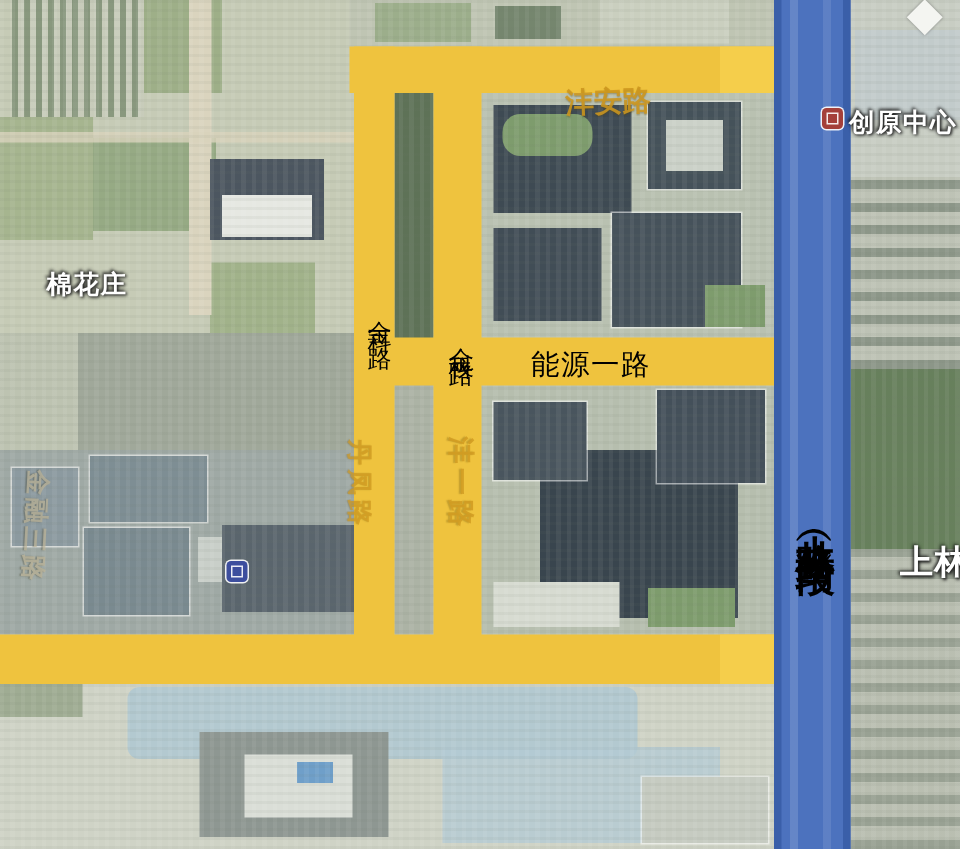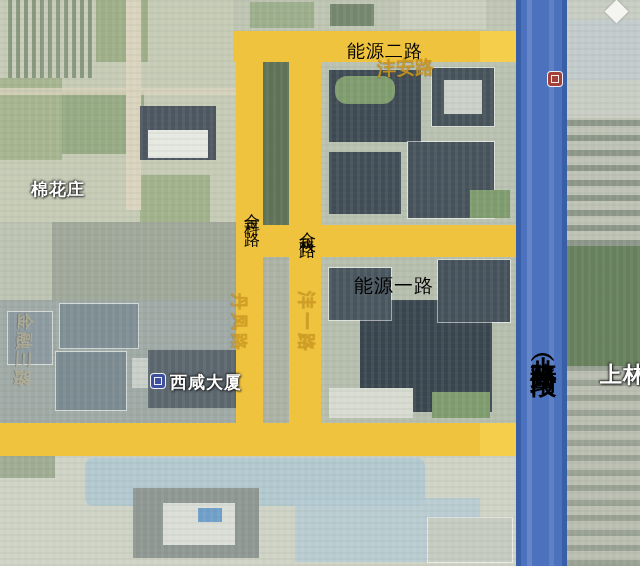--- a/index.html
+++ b/index.html
@@ -115,32 +115,31 @@
 
   <div class="abs" style="left:516px;top:0;width:41px;height:566px;background:#4C72BE;
               border-left:5px solid #3A5FA9;border-right:5px solid #3A5FA9;z-index:25;
               background-image:linear-gradient(90deg,transparent 0 6px,rgba(255,255,255,.14) 6px 11px,transparent 11px 28px,rgba(255,255,255,.10) 28px 33px,transparent 33px);"></div>
 
   <div class="abs faded" style="left:377px;top:55px;font-size:19px;transform:rotate(-2deg);">沣安路</div>
   <div class="abs faded v-side" style="left:228px;top:293px;font-size:17px;letter-spacing:3px;opacity:.8;">丹凤路</div>
   <div class="abs faded v-side" style="left:295px;top:291px;font-size:18px;letter-spacing:3px;opacity:.85;">沣一路</div>
   <div class="abs faded v-side" style="left:12px;top:313px;font-size:17px;letter-spacing:2px;opacity:.75;transform:rotate(3deg);color:rgba(190,180,150,.9);text-shadow:0 1px 1px rgba(60,60,40,.5);">金融三路</div>
 
-  <div class="abs road-label" style="left:347px;top:39px;font-size:18px;letter-spacing:1px;">能源二路</div>
-  <div class="abs road-label" style="left:354px;top:230px;font-size:19px;letter-spacing:1px;margin-top:43px;">能源一路</div>
+  <div class="abs road-label" style="left:354px;top:230px;font-size:19px;letter-spacing:1px;">能源一路</div>
   <div class="abs road-label v-up" style="left:241px;top:201px;font-size:16px;letter-spacing:6px;">金科一路</div>
   <div class="abs road-label v-up" style="left:296px;top:218px;font-size:17px;letter-spacing:5px;">金科路</div>
   <div class="abs road-label" style="left:527px;top:336px;font-size:26px;font-weight:bold;letter-spacing:3px;writing-mode:vertical-rl;text-orientation:mixed;">上林路（南段）</div>
 
   <div class="abs poi" style="left:31px;top:178px;font-size:17px;letter-spacing:1px;">棉花庄</div>
 
   <div class="abs poi-icon" style="left:548px;top:72px;background:#A4403A;">
       <span class="win"></span>
     </div>
+  <div class="abs poi" style="left:566px;top:70px;font-size:17px;letter-spacing:1px;">创原中心</div>
 
   <div class="abs poi-icon" style="left:151px;top:374px;background:#3D4E9E;">
       <span class="win"></span>
     </div>
-  <div class="abs poi" style="left:170px;top:371px;font-size:17px;letter-spacing:1px;">西咸大厦</div>
 
   <div class="abs poi" style="left:600px;top:360px;font-size:22px;letter-spacing:1px;">上林</div>
 
 </div>
 
 </body></html>

